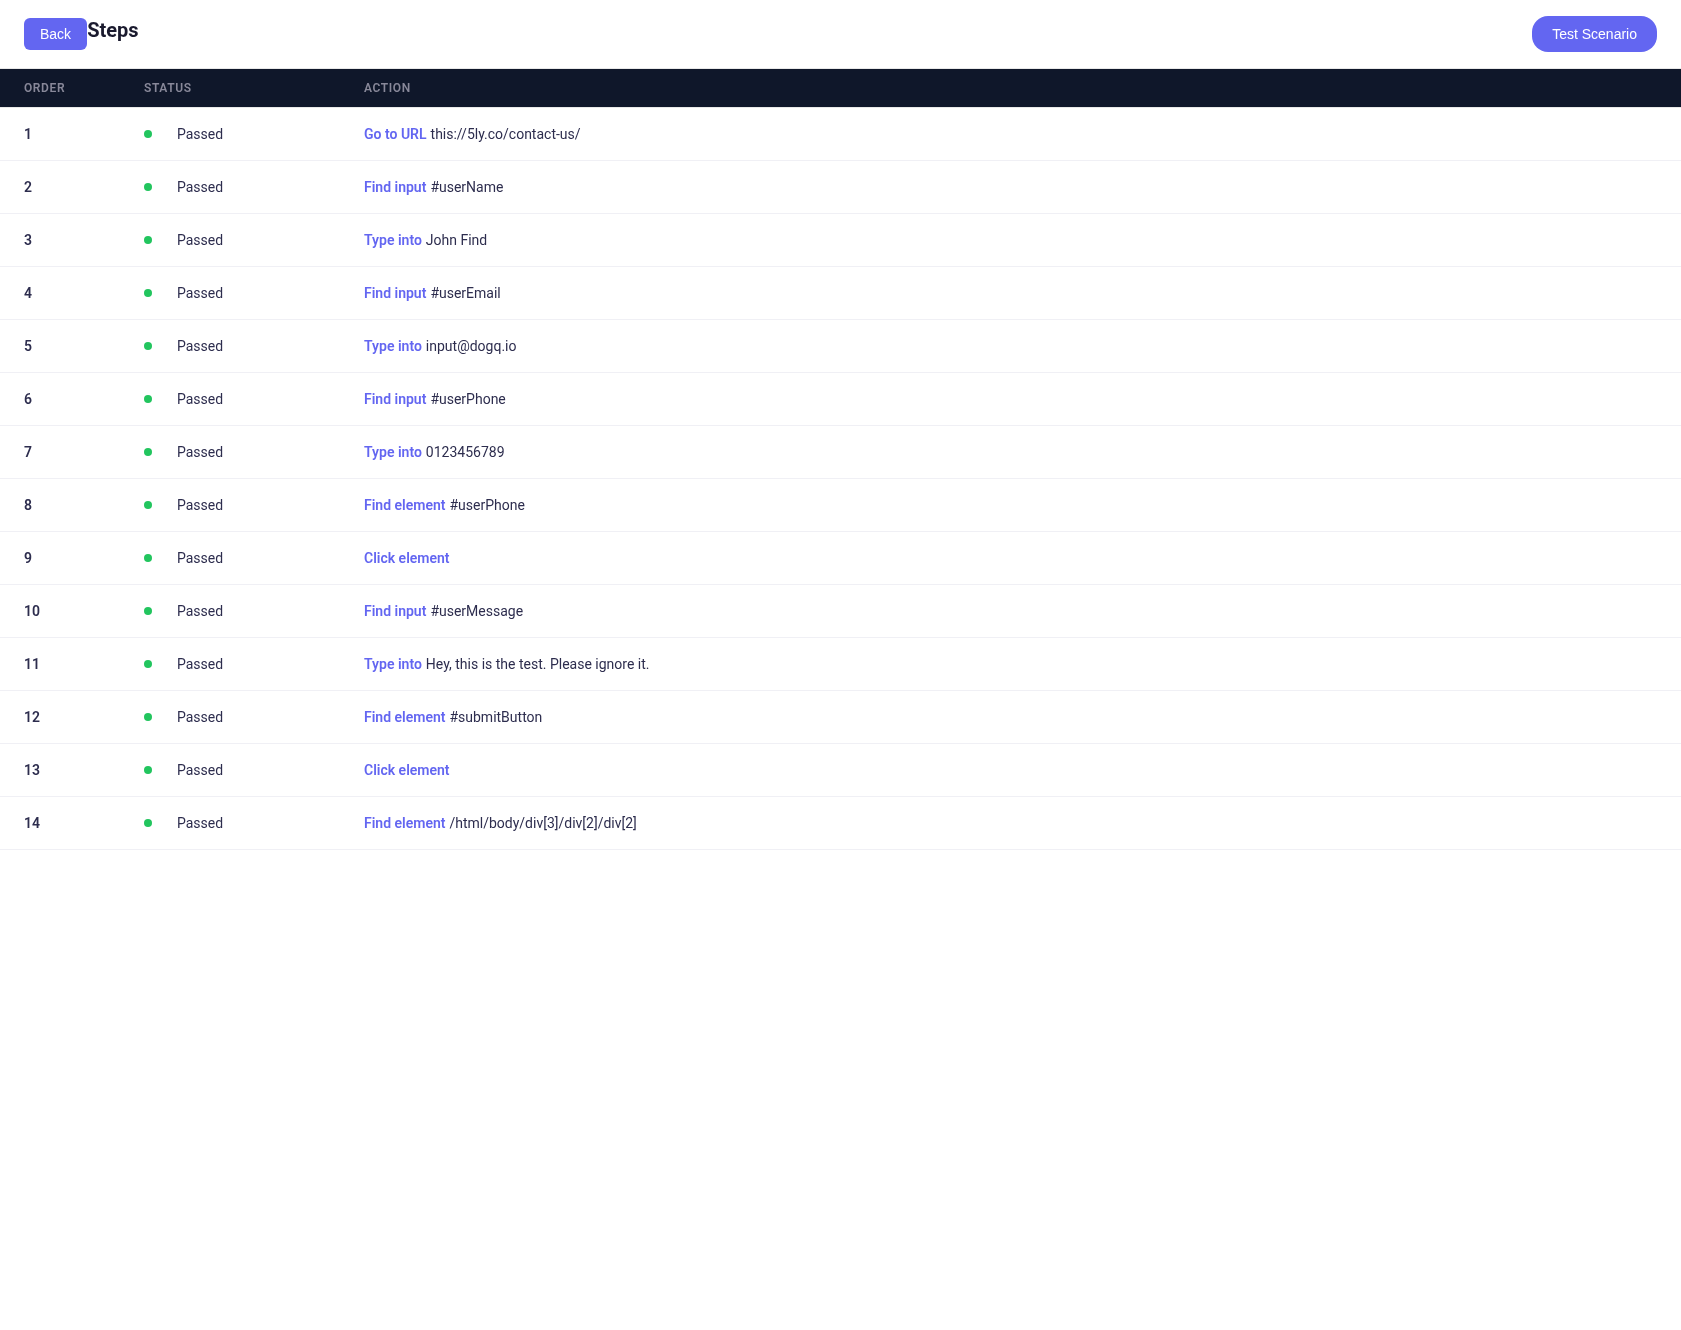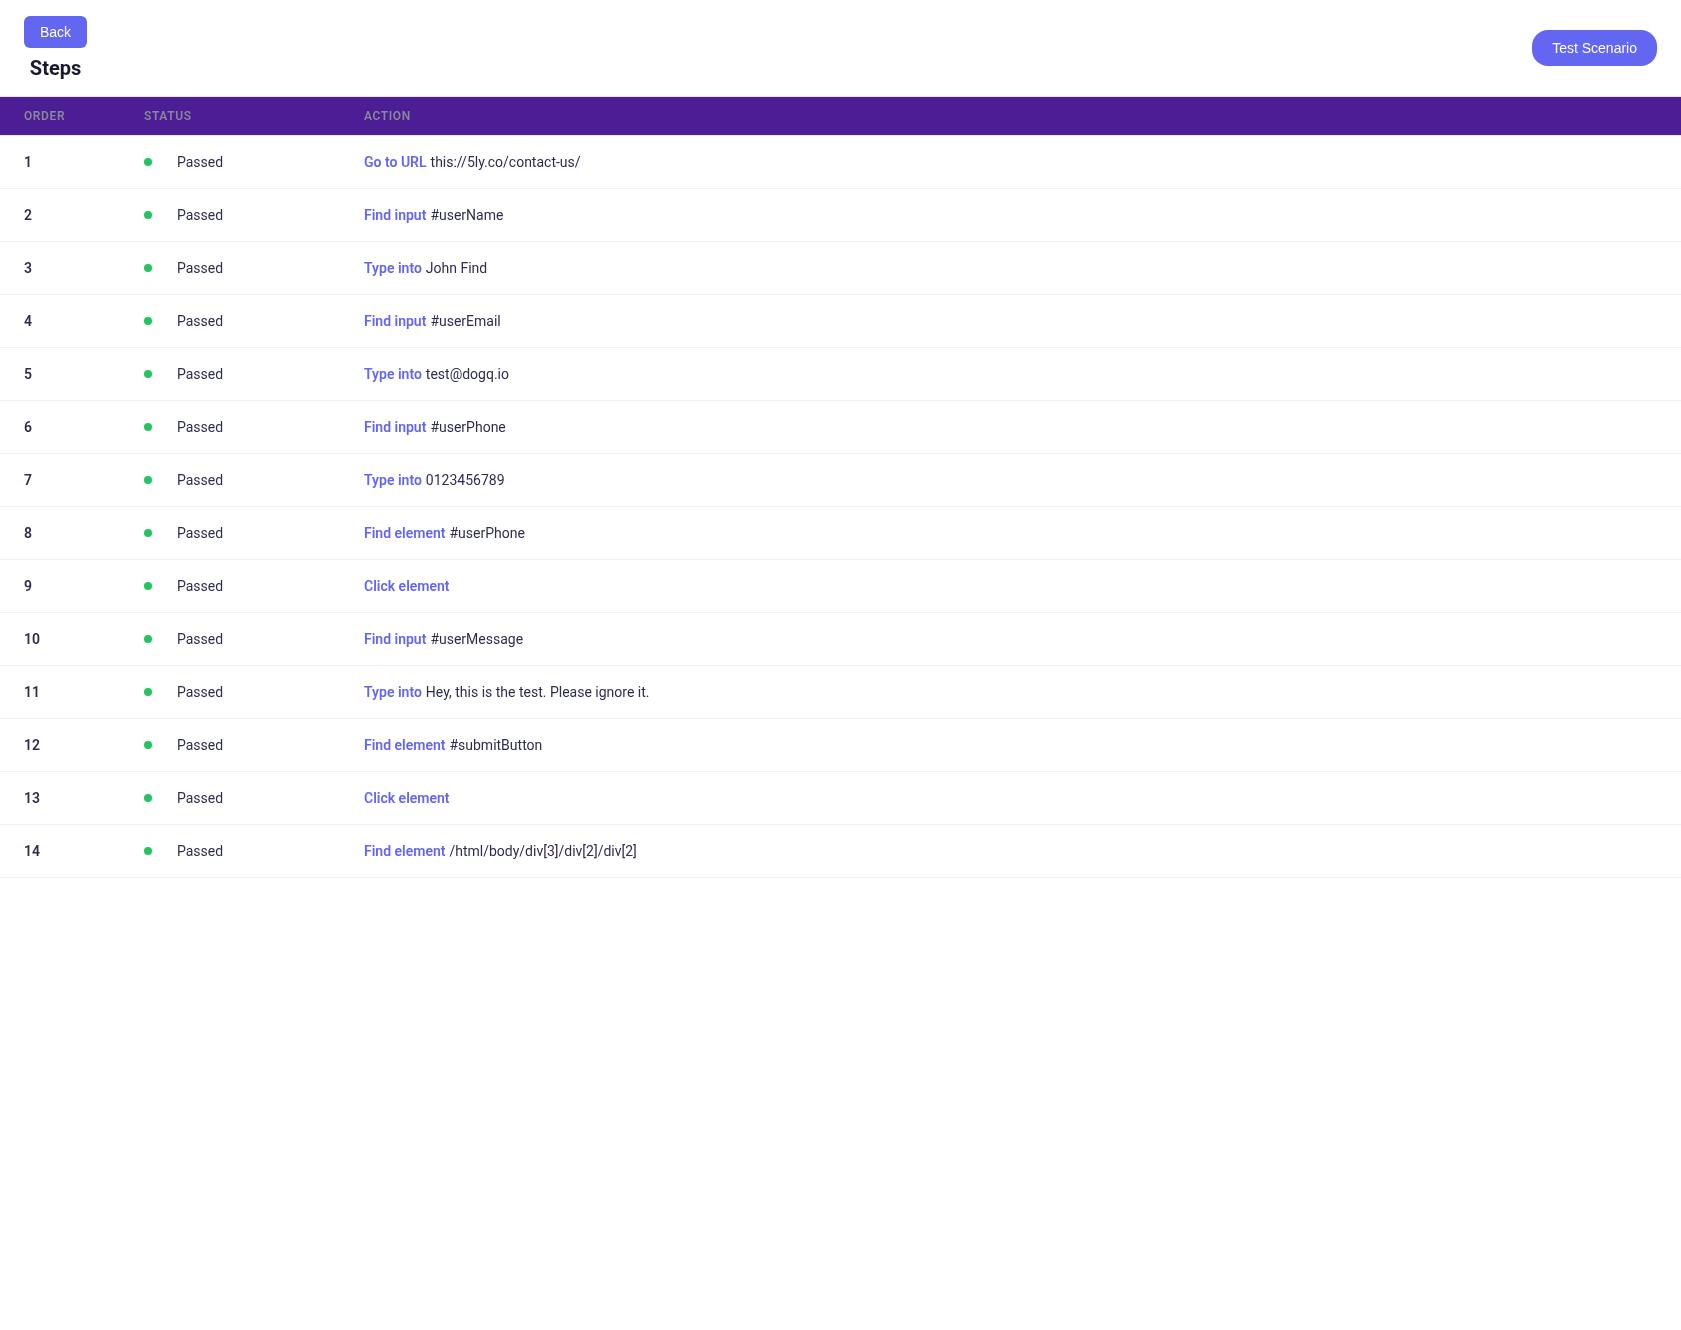--- a/index.html
+++ b/index.html
@@ -25,23 +25,22 @@
       display: flex;
       align-items: center;
       justify-content: space-between;
       padding: 16px 24px;
       background: #ffffff;
       border-bottom: 1px solid #e8e8e8;
     }
 
     .header-left {
       display: flex;
-      align-items: center;
-      gap: 8px;
-      flex-direction: column;
+      align-items: flex-start;
+      gap: 0;
     }
 
     .back-button {
       background: #6366f1;
       color: #ffffff;
       border: none;
       border-radius: 6px;
       padding: 8px 16px;
       font-size: 14px;
       font-weight: 500;
@@ -67,21 +66,21 @@
 
     
     .table-container {
       width: 100%;
     }
 
     .table-header {
       display: grid;
       grid-template-columns: 120px 220px 1fr;
       padding: 12px 24px;
-      background: #4c1d95;
+      background: #0f172a;
       border-bottom: 1px solid #e8e8e8;
     }
 
     .col-header {
       font-size: 12px;
       font-weight: 600;
       color: #888899;
       letter-spacing: 0.05em;
       text-transform: uppercase;
     }
@@ -189,21 +188,21 @@
             <span class="status-text">Passed</span>
           </div>
           <div class="action-cell"><span class="action-keyword">Find input</span><span class="action-value">#userEmail</span></div>
         </div>
         <div class="table-row">
           <div class="order-cell">5</div>
           <div class="status-cell">
             <span class="status-dot"></span>
             <span class="status-text">Passed</span>
           </div>
-          <div class="action-cell"><span class="action-keyword">Type into</span><span class="action-value">test@dogq.io</span></div>
+          <div class="action-cell"><span class="action-keyword">Type into</span><span class="action-value">input@dogq.io</span></div>
         </div>
         <div class="table-row">
           <div class="order-cell">6</div>
           <div class="status-cell">
             <span class="status-dot"></span>
             <span class="status-text">Passed</span>
           </div>
           <div class="action-cell"><span class="action-keyword">Find input</span><span class="action-value">#userPhone</span></div>
         </div>
         <div class="table-row">

